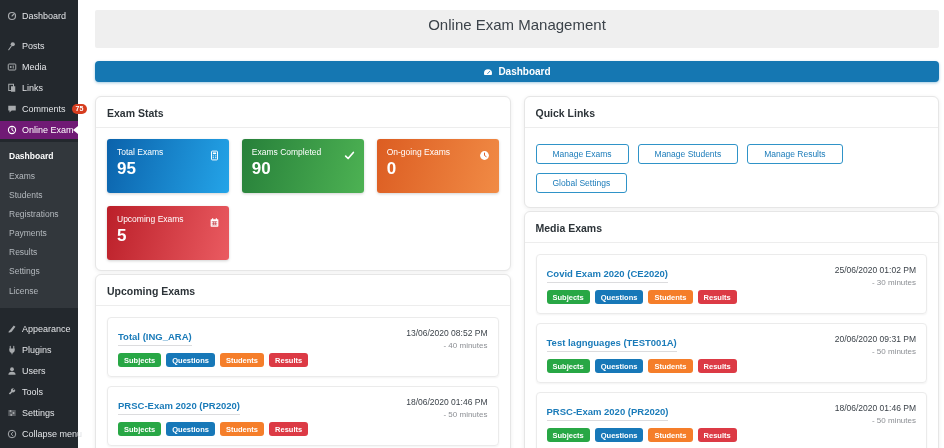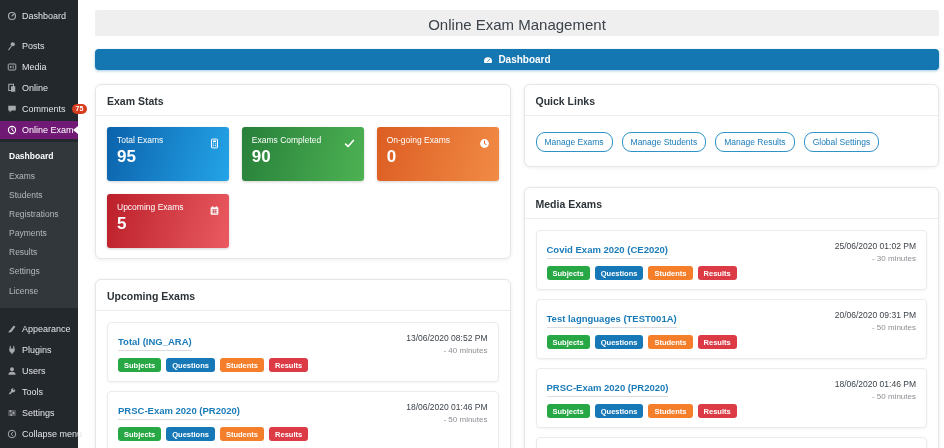--- a/index.html
+++ b/index.html
@@ -30,57 +30,57 @@
   .sb-badge {
     background:#d63d1f; color:#fff; border-radius:8px; font-size:7px;
     font-weight:bold; padding:1px 4px; margin-left:1px; line-height:1.2;
   }
   .sb-sub { background:#32373c; padding:5px 0 7px; margin-bottom:12px; }
   .sb-sub-item { padding:3px 8px 3px 9px; font-size:8.5px; color:#b4b9be; cursor:pointer; line-height:1.55; }
   .sb-sub-item.active { color:#fff; font-weight:bold; }
   
   .main { margin-left:78px; height:448px; padding:10px 5px 0 17px; overflow:hidden; }
   .page-header {
-    background:#efefef; border-radius:2px; height:26px; line-height:30px;
+    background:#efefef; border-radius:2px; height:38px; line-height:30px;
     text-align:center; font-size:15px; color:#3c434a; margin-bottom:13px;
   }
   .dash-btn {
     width:100%; height:21px; background:#1577b2; border:none; border-radius:4px;
     color:#fff; font-size:10px; font-weight:bold; display:flex; align-items:center;
     justify-content:center; gap:5px; margin-bottom:14px; cursor:pointer;
     box-shadow:0 1px 3px rgba(21,119,178,.4);
     font-family:inherit;
   }
   .dash-btn .btn-icon { width:10px; height:10px; display:inline-flex; color:#fff; }
   .dash-btn .btn-icon svg { width:100%; height:100%; }
   .columns { display:flex; gap:13px; align-items:flex-start; }
   .col { flex:1; min-width:0; }
   .card {
     background:#fff; border:1px solid #e6e6e6; border-radius:6px;
-    box-shadow:0 1px 4px rgba(0,0,0,.07); padding:10px 11px; margin-bottom:20px;
+    box-shadow:0 1px 4px rgba(0,0,0,.07); padding:10px 11px; margin-bottom:3px;
   }
   .card-title {
     font-size:10.5px; font-weight:bold; color:#2c3338;
     margin:0 -11px 11px; padding:0 11px 8px; border-bottom:1px solid #ededed;
   }
   
   .stats-grid { display:grid; grid-template-columns:1fr 1fr 1fr; gap:13px; }
   .stat-box {
     border-radius:3px; padding:8px 10px; color:#fff; height:54px;
     position:relative; box-shadow:0 1px 3px rgba(0,0,0,.18);
   }
   .stat-label { font-size:8.5px; }
   .stat-value { font-size:17px; font-weight:bold; margin-top:3px; line-height:1.1; }
   .stat-icon { position:absolute; top:8px; right:9px; width:11px; height:11px; color:#fff; }
   .stat-icon svg { width:100%; height:100%; }
   
   .qbtn-row { display:flex; gap:9px; padding:5px 0 4px; flex-wrap:wrap; }
   .qbtn {
-    border:1px solid #2f93c8; color:#1a7bb9; background:#fff; border-radius:9px;
-    padding:4px 8px; font-size:8.5px; cursor:pointer; font-family:inherit;
+    border:1px solid #2f93c8; color:#1a7bb9; background:#fff; border-radius:3px;
+    padding:4px 16px; font-size:8.5px; cursor:pointer; font-family:inherit;
   }
   
   .exam-item {
     border:1px solid #ebebeb; border-radius:4px; box-shadow:0 1px 2px rgba(0,0,0,.05);
     padding:8px 10px 9px; margin-bottom:9px; display:flex;
     justify-content:space-between; align-items:flex-start;
   }
   .exam-left { min-width:0; }
   .exam-link {
     color:#1a7bb9; font-size:9.5px; font-weight:bold; text-decoration:none;
@@ -129,21 +129,21 @@
         </span>
         <span class="sb-label">Media</span>
       </div>
       <div class="sb-item">
         <span class="sb-icon">
           <svg viewBox="0 0 20 20">
             <rect x="3.5" y="2.5" width="9.5" height="12.5" fill="none" stroke="currentColor" stroke-width="2"></rect>
             <path d="M8 6.5h8.5V17.5H8z" fill="currentColor"></path>
           </svg>
         </span>
-        <span class="sb-label">Online</span>
+        <span class="sb-label">Links</span>
       </div>
       <div class="sb-item">
         <span class="sb-icon">
           <svg viewBox="0 0 20 20">
             <path d="M2.5 3.5h15v9.5h-8l-4.5 4v-4h-2.5z" fill="currentColor"></path>
           </svg>
         </span>
         <span class="sb-label">Comments</span>
         <span class="sb-badge">75</span>
       </div>

